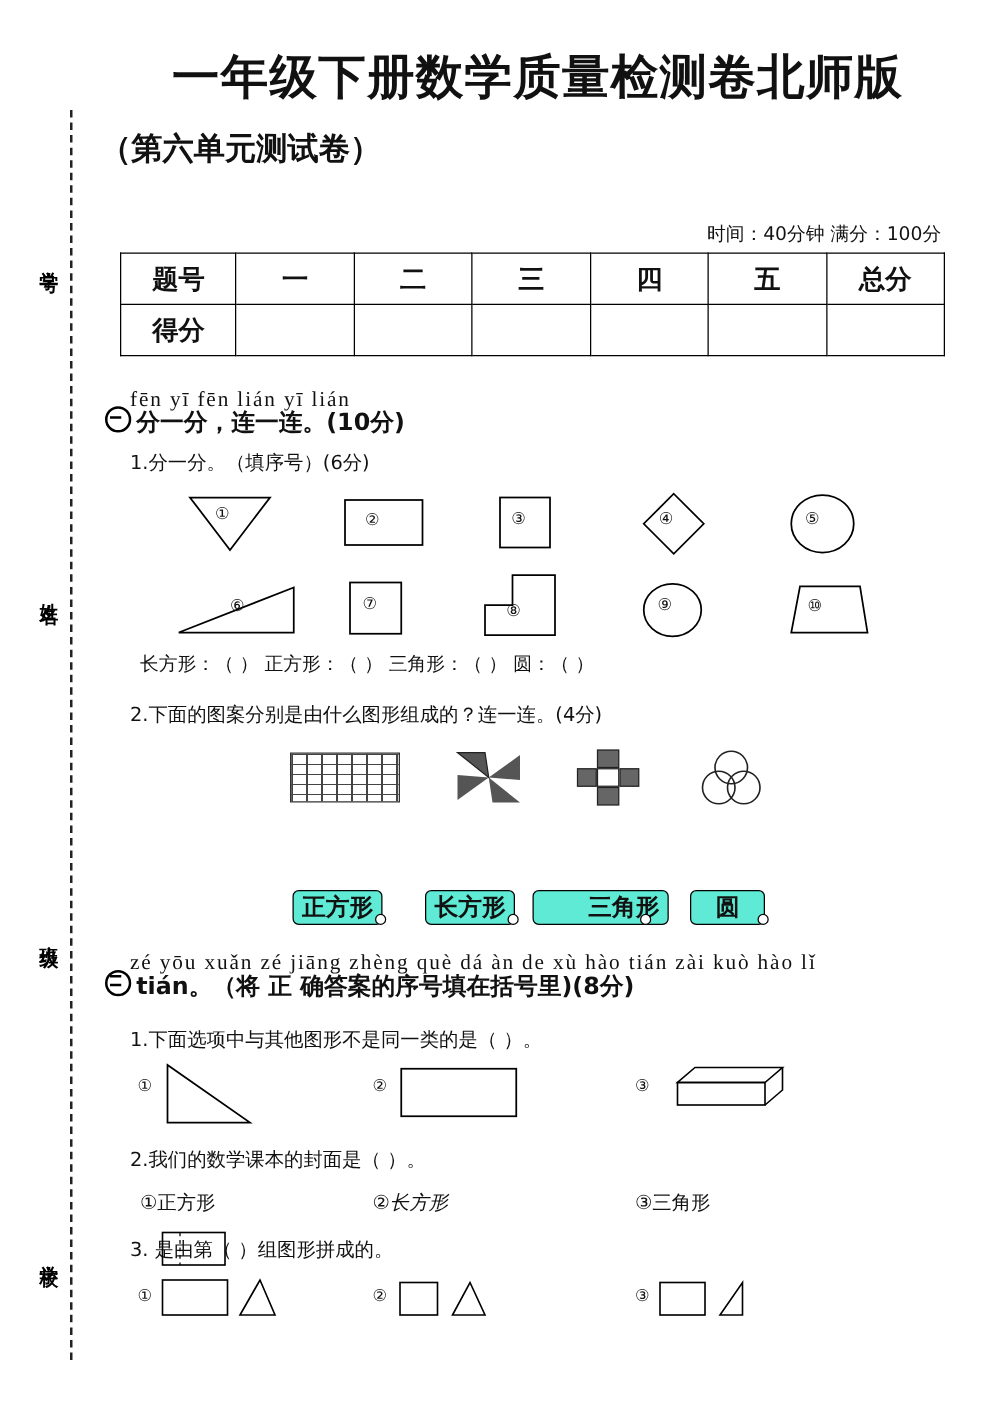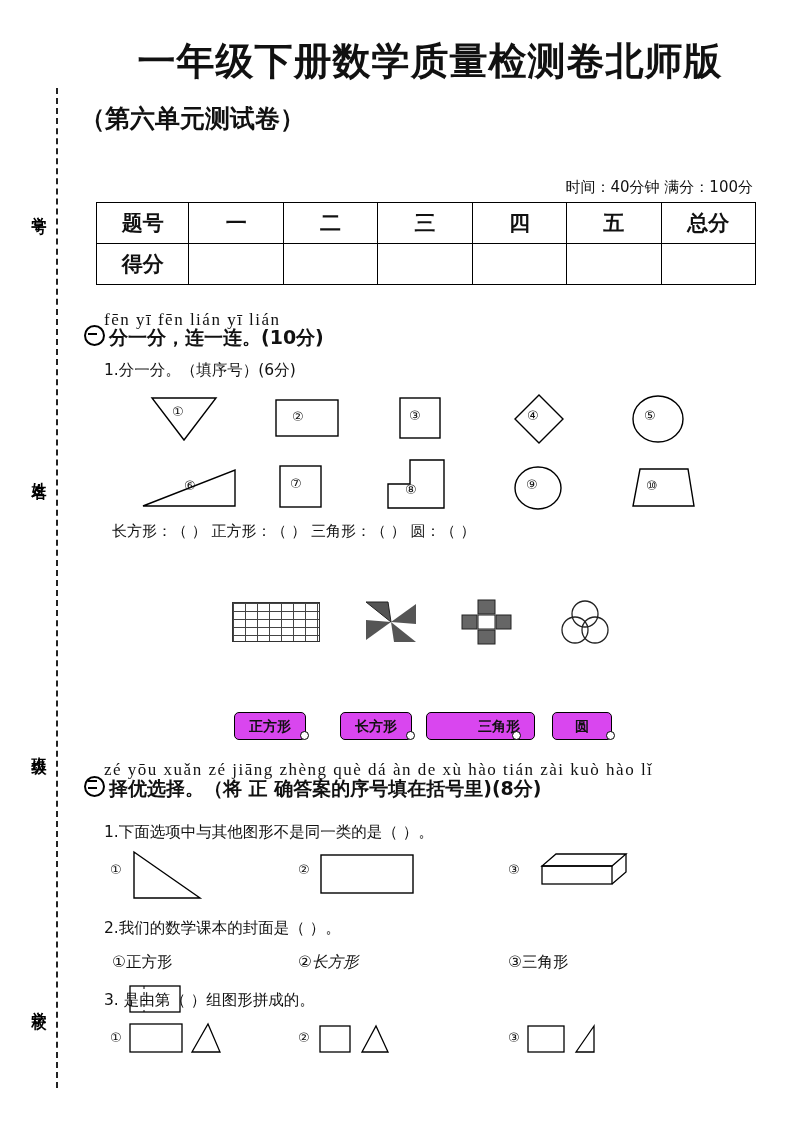--- a/index.html
+++ b/index.html
@@ -158,24 +158,24 @@
   }
 
   
   .word-card {
     position: absolute;
     border: 1.4px solid #000;
     border-radius: 5px;
     height: 26px;
     line-height: 26px;
     text-align: center;
-    font-size: 14px;
-    font-weight: bold;
-    font-family: "DejaVu Sans", sans-serif;
-    background: #d946ef;
+    font-size: 19px;
+    font-weight: bold;
+    font-family: "DejaVu Sans", sans-serif;
+    background: #5eead4;
   }
   .card-dot {
     position: absolute;
     width: 7px; height: 7px;
     border: 1.2px solid #000;
     border-radius: 50%;
     background: #fff;
   }
 
   .footer {
@@ -286,20 +286,21 @@
   </svg>
   <div class="fig-label" style="left:526px; top:477px;">⑨</div>
 
   <svg class="fig" style="left:630px; top:466px;" width="66" height="44">
     <polygon points="10,3 58,3 64,40 3,40" fill="none" stroke="#000" stroke-width="1.4"></polygon>
   </svg>
   <div class="fig-label" style="left:646px; top:478px;">⑩</div>
 
   <div class="fill-row" style="left:112px; top:522px;">长方形：（          ）  正方形：（          ）  三角形：（          ）  圆：（          ）</div>
 
+  <div class="q-line" style="left:104px; top:562px;">2.下面的图案分别是由什么图形组成的？连一连。(4分)</div>
 
   <div class="brick" style="left:232px; top:602px; width:86px; height:38px;"></div>
 
   <svg class="fig" style="left:362px; top:598px;" width="58" height="48">
     <polygon points="29,24 4,4 26,4" fill="#555"></polygon>
     <polygon points="29,24 54,6 54,26" fill="#555"></polygon>
     <polygon points="29,24 32,44 54,44" fill="#555"></polygon>
     <polygon points="29,24 4,42 4,22" fill="#555"></polygon>
     <polygon points="29,24 4,4 26,4" fill="none" stroke="#222" stroke-width="1"></polygon>
   </svg>
@@ -325,21 +326,21 @@
   <div class="card-dot" style="left:406px; top:731px;"></div>
 
   <div class="word-card" style="left:426px; top:712px; width:70px;padding-left:37px;">三角形</div>
   <div class="card-dot" style="left:512px; top:731px;"></div>
 
   <div class="word-card" style="left:552px; top:712px; width:58px;">圆</div>
   <div class="card-dot" style="left:606px; top:731px;"></div>
 
   <div class="pinyin" style="left:104px; top:760px;">zé  yōu  xuǎn  zé             jiāng  zhèng  què  dá  àn  de  xù  hào  tián  zài  kuò  hào  lǐ</div>
   <div class="sec-head" style="left:84px; top:776px;">
-    <span class="sec-bullet two"></span><span>择优选择。（将 正 确答案的序号填在括号里)(8分)</span>
+    <span class="sec-bullet two"></span><span>tián。（将 正 确答案的序号填在括号里)(8分)</span>
   </div>
 
   <div class="q-line" style="left:104px; top:822px;">1.下面选项中与其他图形不是同一类的是（        ）。</div>
 
   <div class="fig-label" style="left:110px; top:862px;">①</div>
   <svg class="fig" style="left:128px; top:848px;" width="80" height="56">
     <polygon points="6,4 6,50 72,50" fill="none" stroke="#000" stroke-width="1.4"></polygon>
   </svg>
 
   <div class="fig-label" style="left:298px; top:862px;">②</div>

